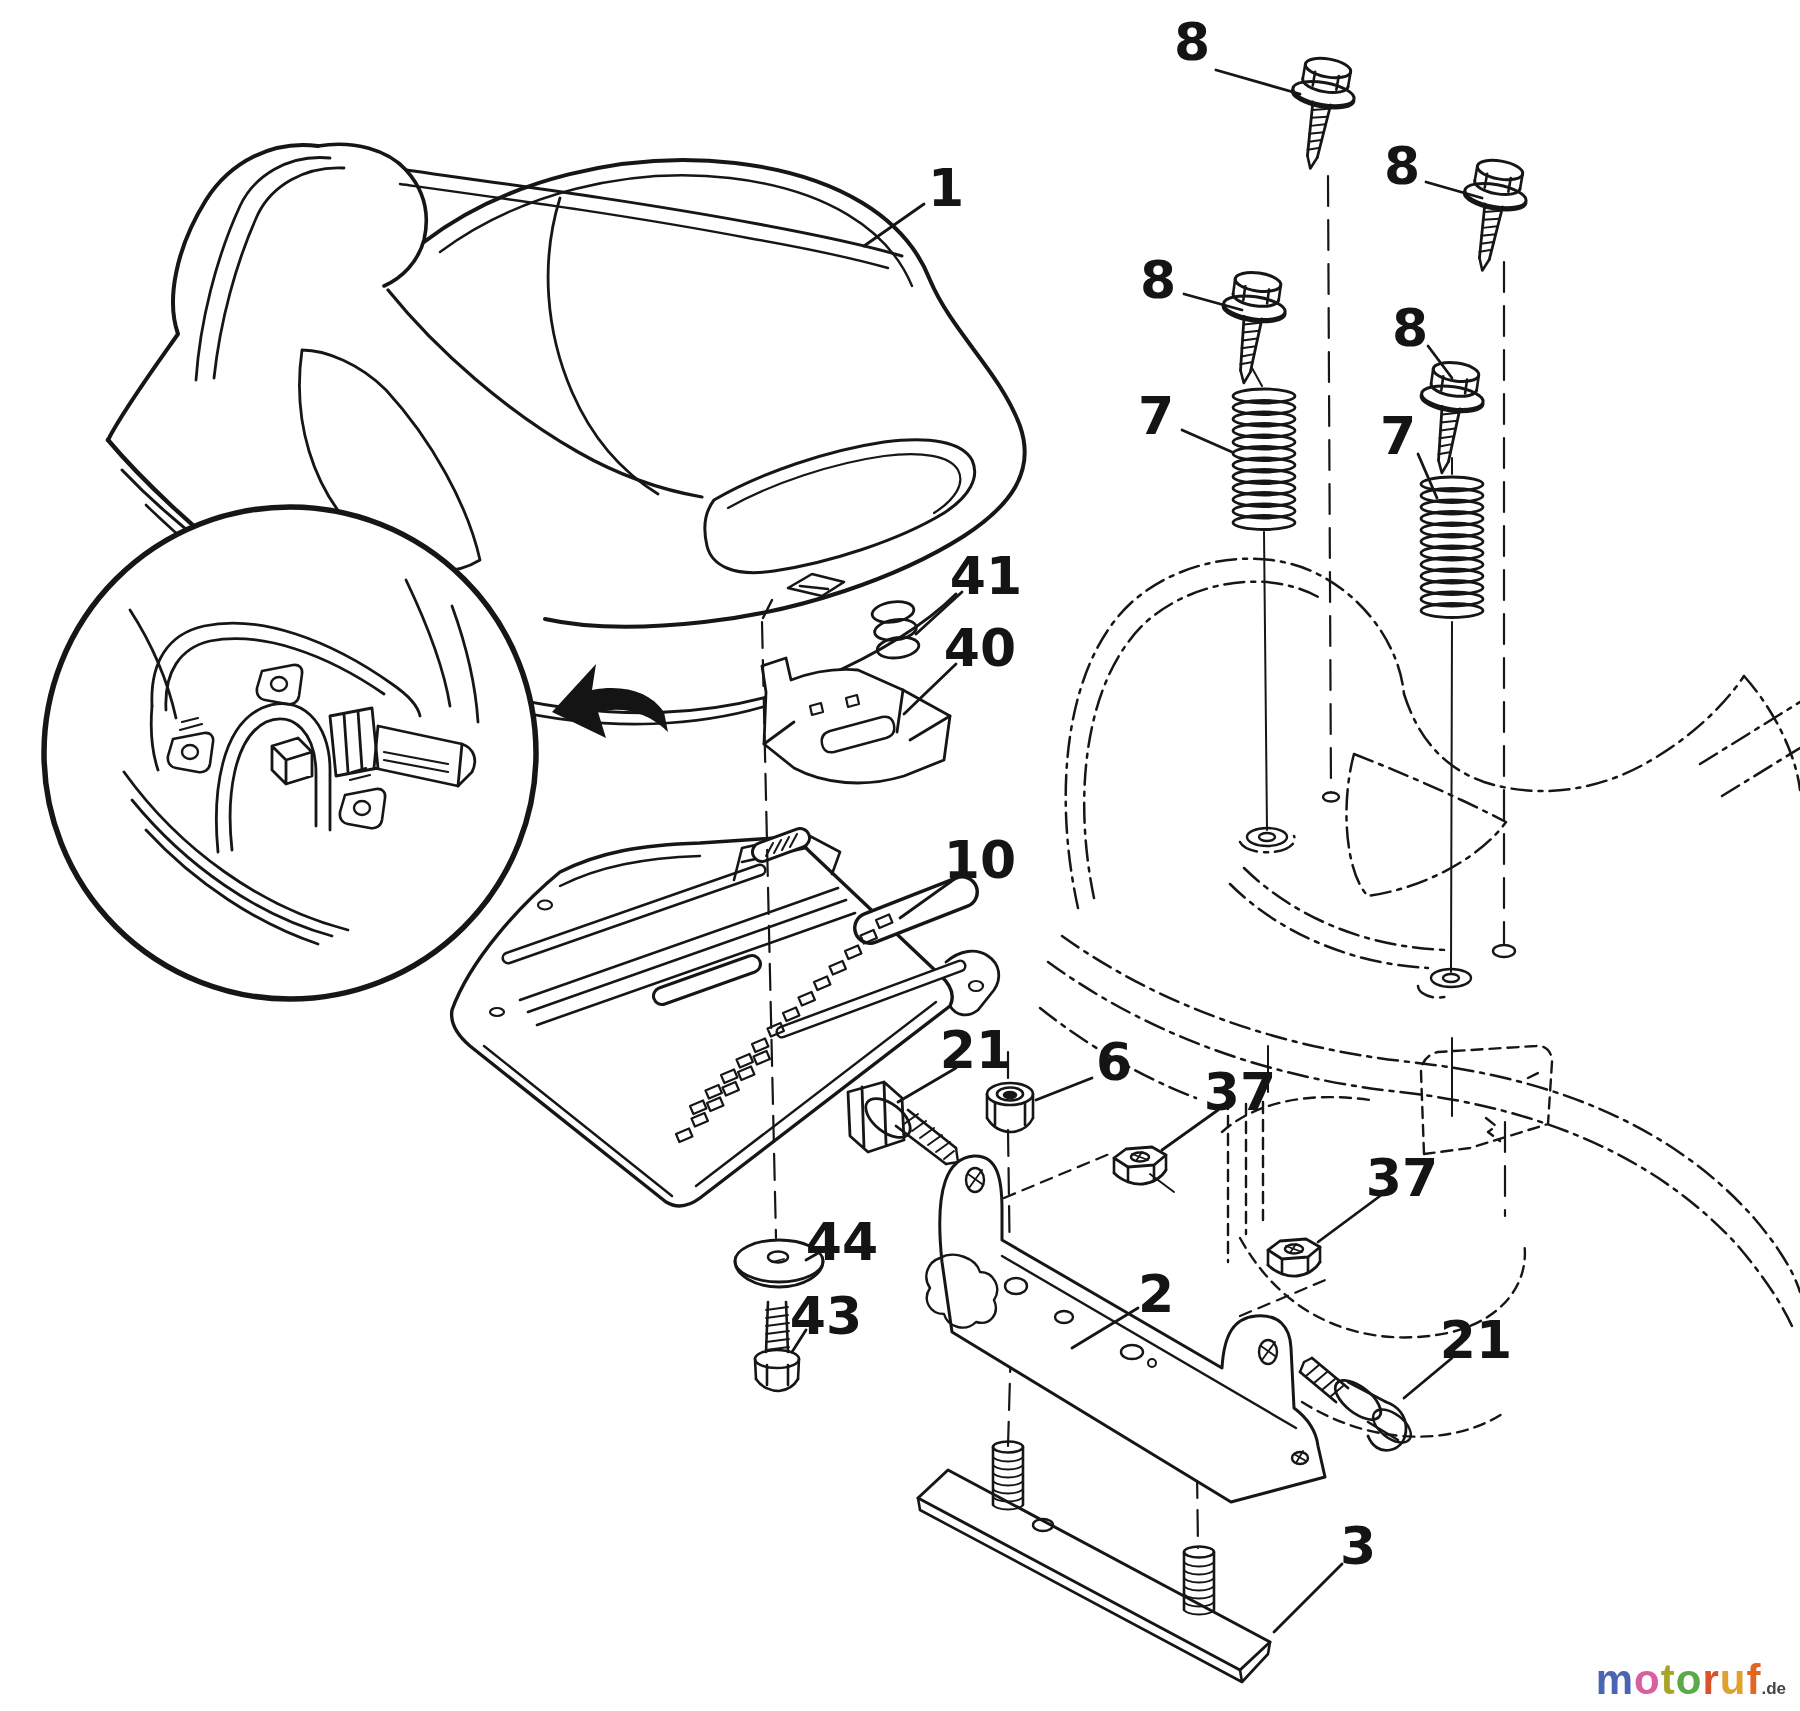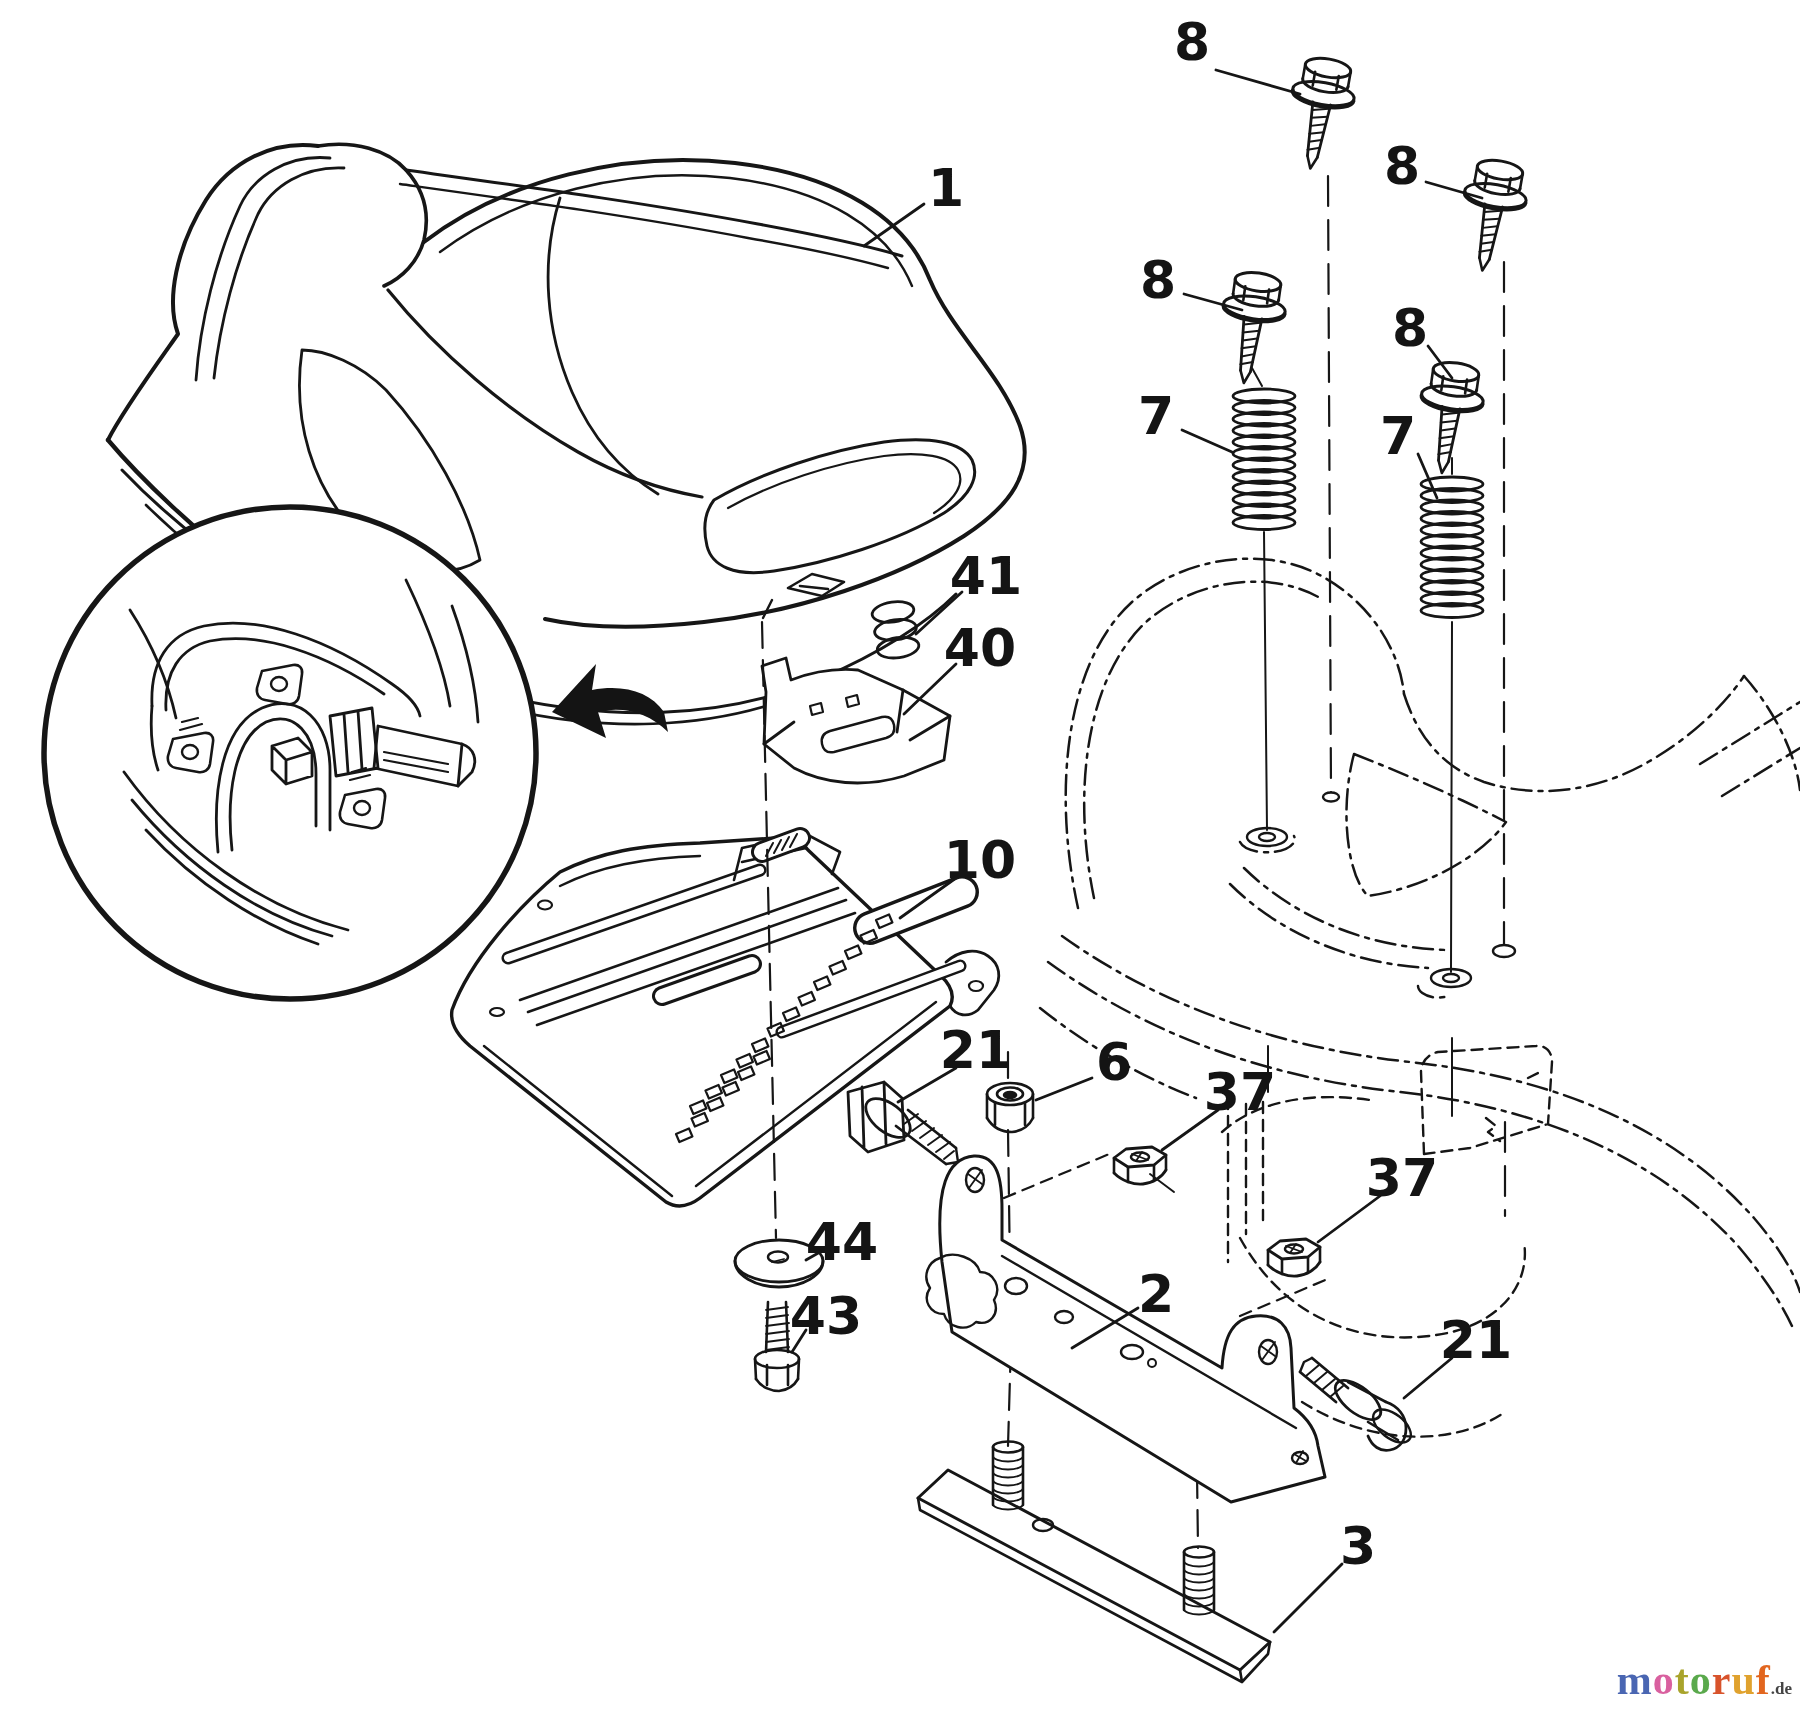--- a/index.html
+++ b/index.html
@@ -2,22 +2,22 @@
 <html><head>
 <meta charset="utf-8">
 <style>
   html,body{margin:0;padding:0;background:#fff;}
   body{width:1800px;height:1711px;position:relative;overflow:hidden;
        font-family:"Liberation Sans","DejaVu Sans",sans-serif;}
   #stage{position:absolute;left:0;top:0;width:1800px;height:1711px;}
   svg{display:block;}
   .callout{font-family:"DejaVu Sans","Liberation Sans",sans-serif;
            font-weight:bold;font-size:52px;fill:#141414;}
-  .watermark{position:absolute;right:8px;bottom:10px;
-             font-family:Liberation Serif, serif;
+  .watermark{position:absolute;right:14px;bottom:10px;
+             font-family:Liberation Sans, sans-serif;
              font-weight:bold;font-size:42px;letter-spacing:1px;
              white-space:nowrap;line-height:1;}
   .watermark .suffix{font-size:17px;font-weight:bold;letter-spacing:0;}
 </style>
 </head>
 <body>
 
 <div id="stage">
 <svg width="1800" height="1711" viewBox="0 0 1800 1711" fill="none" stroke="#161616" stroke-linecap="round" stroke-linejoin="round">
 

